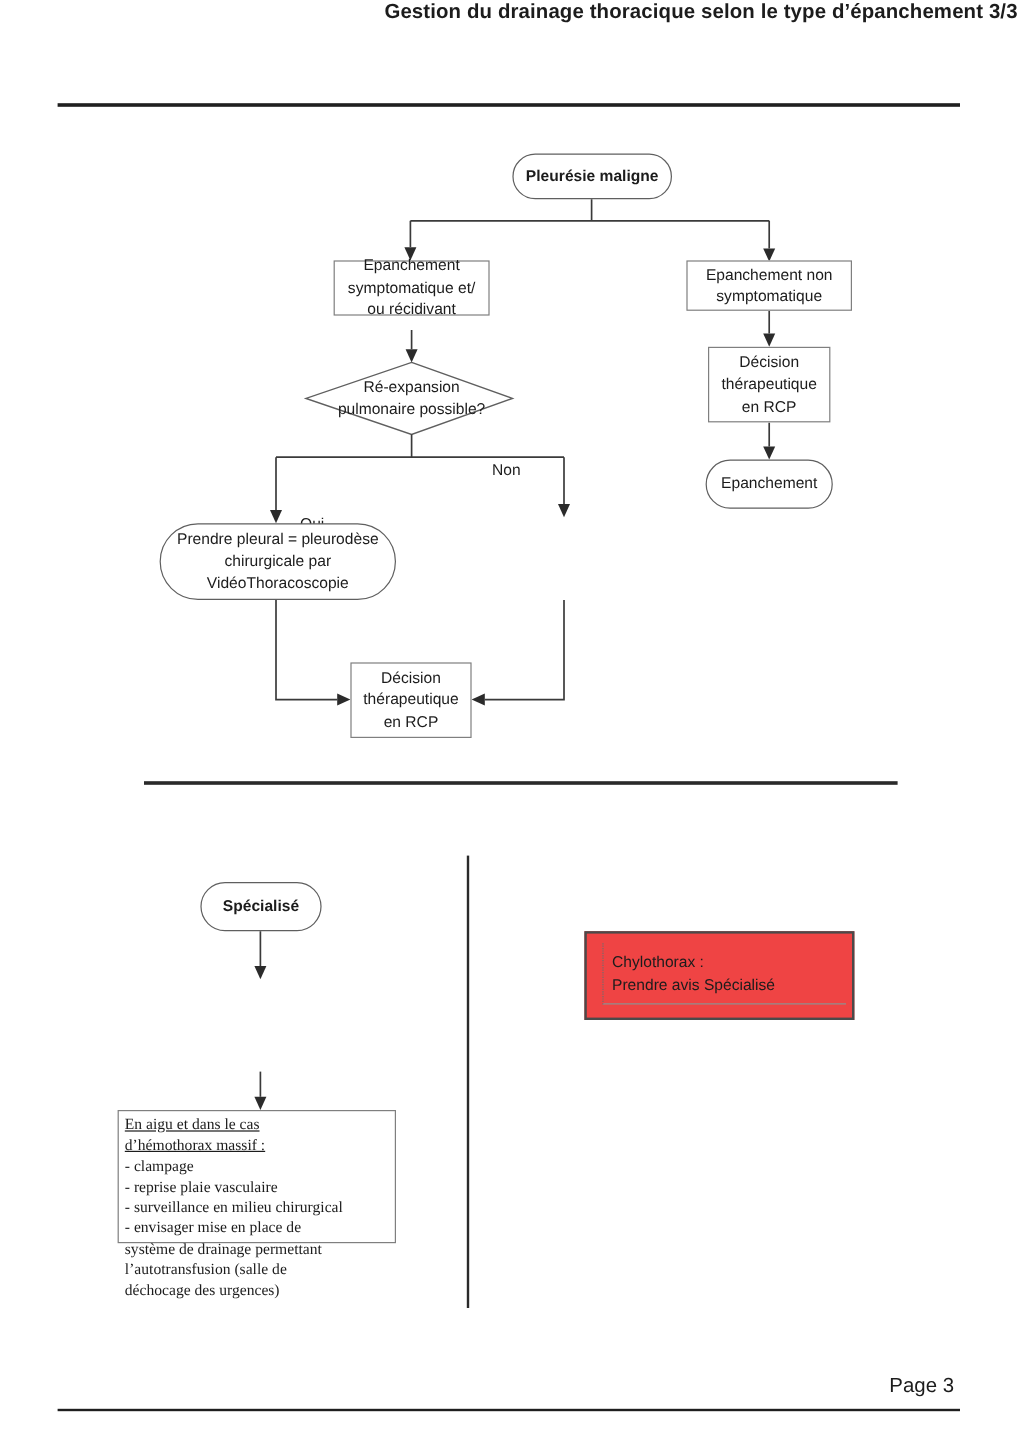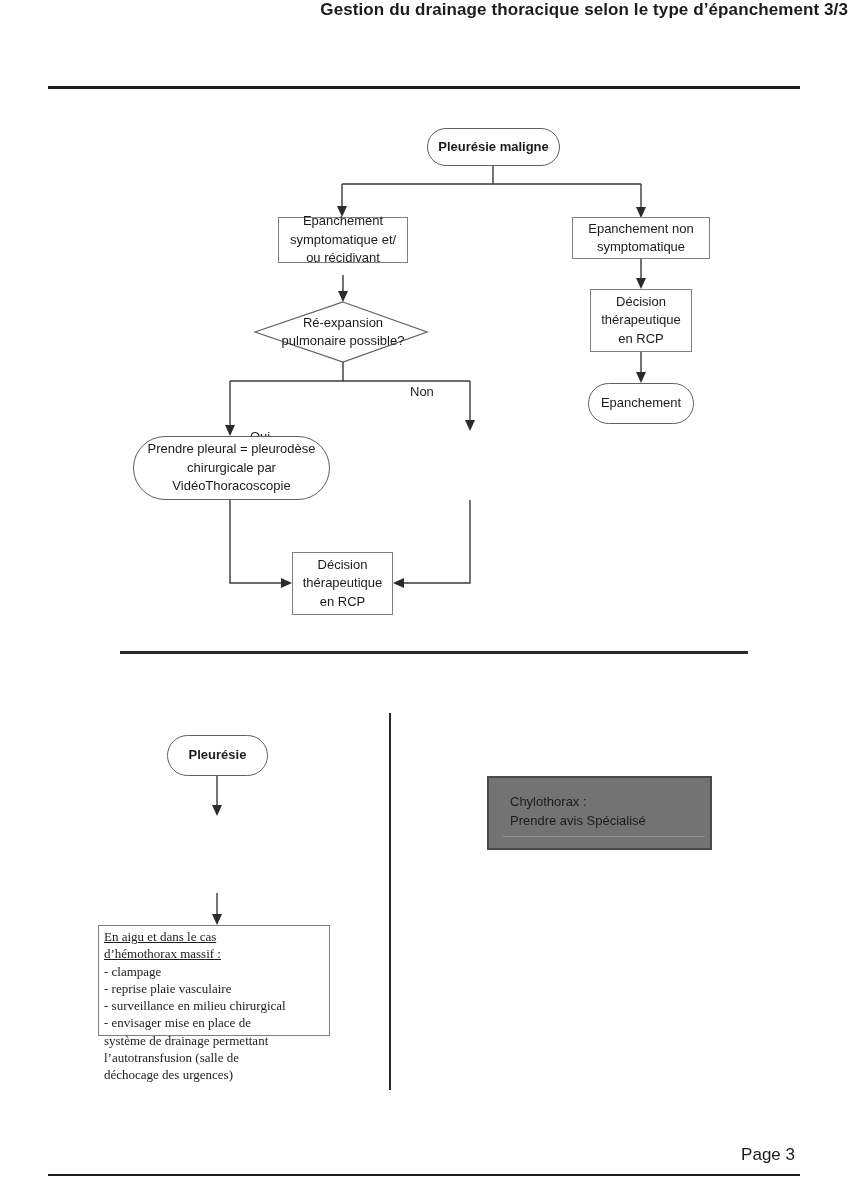--- a/index.html
+++ b/index.html
@@ -98,36 +98,36 @@
 
   <div class="abs node rect ctr ml" style="left:590px;top:289px;width:102px;height:63px;">Décision
 thérapeutique
 en RCP</div>
 
   <div class="abs node stadium ctr" style="left:588px;top:383px;width:106px;height:41px;border-radius:21px;">Epanchement</div>
 
   <div class="abs rule" style="left:120px;top:651px;width:628px;height:3px;background:#2a2a2a;"></div>
   <div class="abs rule" style="left:389px;top:713px;width:2px;height:377px;background:#2a2a2a;"></div>
 
-  <div class="abs node stadium ctr bold" style="left:167px;top:735px;width:101px;height:41px;border-radius:21px;">Pleurésie</div>
+  <div class="abs node stadium ctr bold" style="left:167px;top:735px;width:101px;height:41px;border-radius:21px;">Spécialisé</div>
 
 
   <div id="acute-box" class="abs textbox rect" style="left:98px;top:925px;width:232px;height:111px;font-family:Liberation Serif, serif;">
     <span class="u ml">En aigu et dans le cas
 d’hémothorax massif :</span><span class="ml">
 </span><span class="ml">- clampage
 - reprise plaie vasculaire
 - surveillance en milieu chirurgical
 - envisager mise en place de
 système de drainage permettant
 l’autotransfusion (salle de
 déchocage des urgences)</span>
   </div>
 
-  <div id="chylo-box" class="abs" style="left:487px;top:776px;width:225px;height:74px;background:#737373;border:2px solid #4a4a4a;">
+  <div id="chylo-box" class="abs" style="left:487px;top:776px;width:225px;height:74px;background:#ef4444;border:2px solid #4a4a4a;">
     <div id="chylo-inner">
       <div id="chylo-text" class="ml">Chylothorax :
 Prendre avis Spécialisé</div>
     </div>
   </div>
 
   <div id="page-number" class="abs" style="left:700px;top:1145px;width:95px;text-align:right;">Page 3</div>
   <div class="abs rule" style="left:48px;top:1174px;width:752px;height:2px;"></div>
 
 </div>

